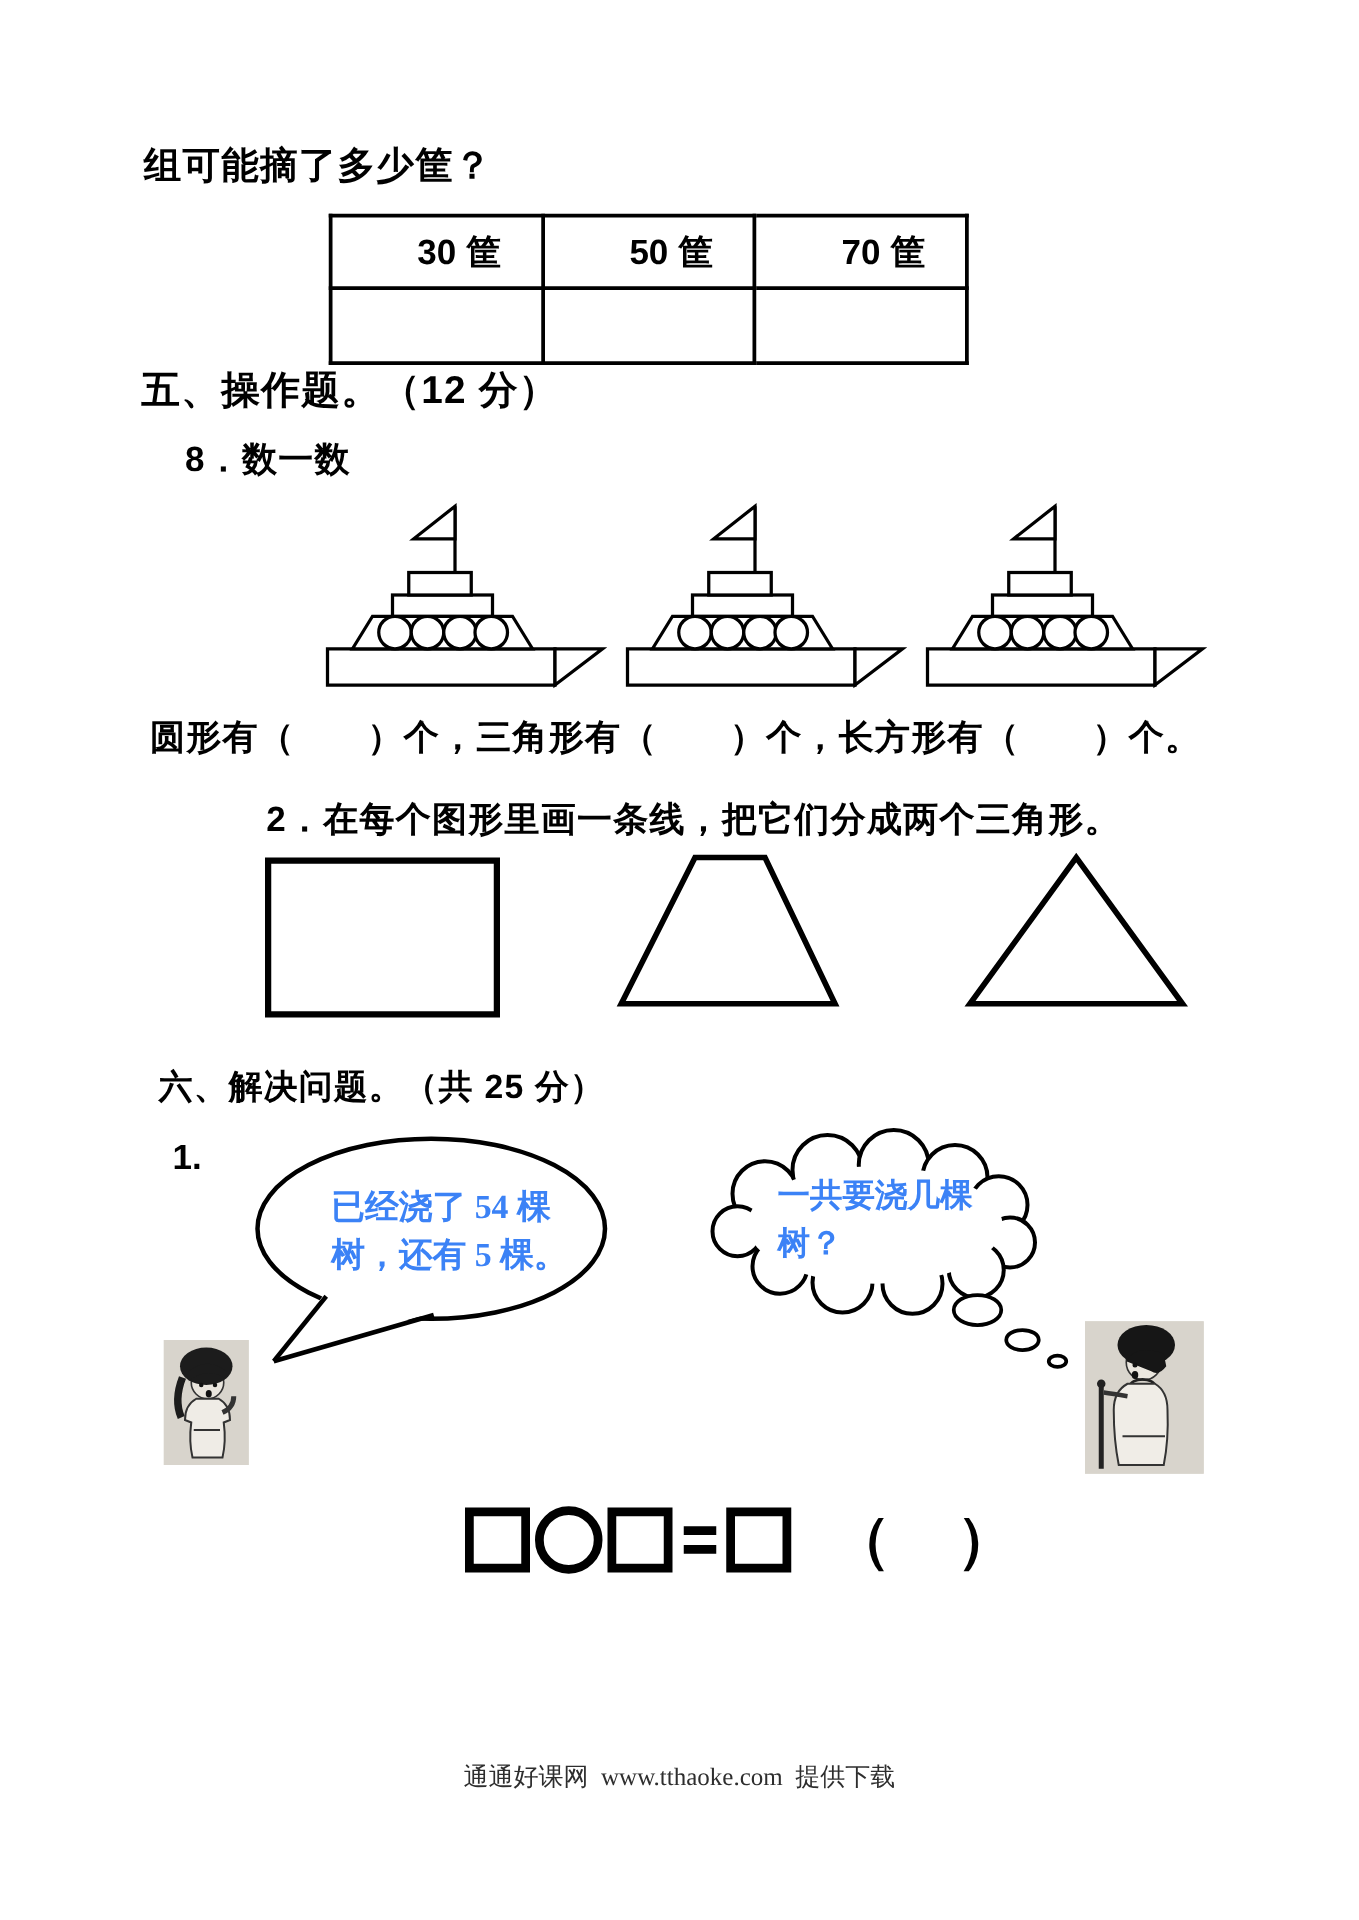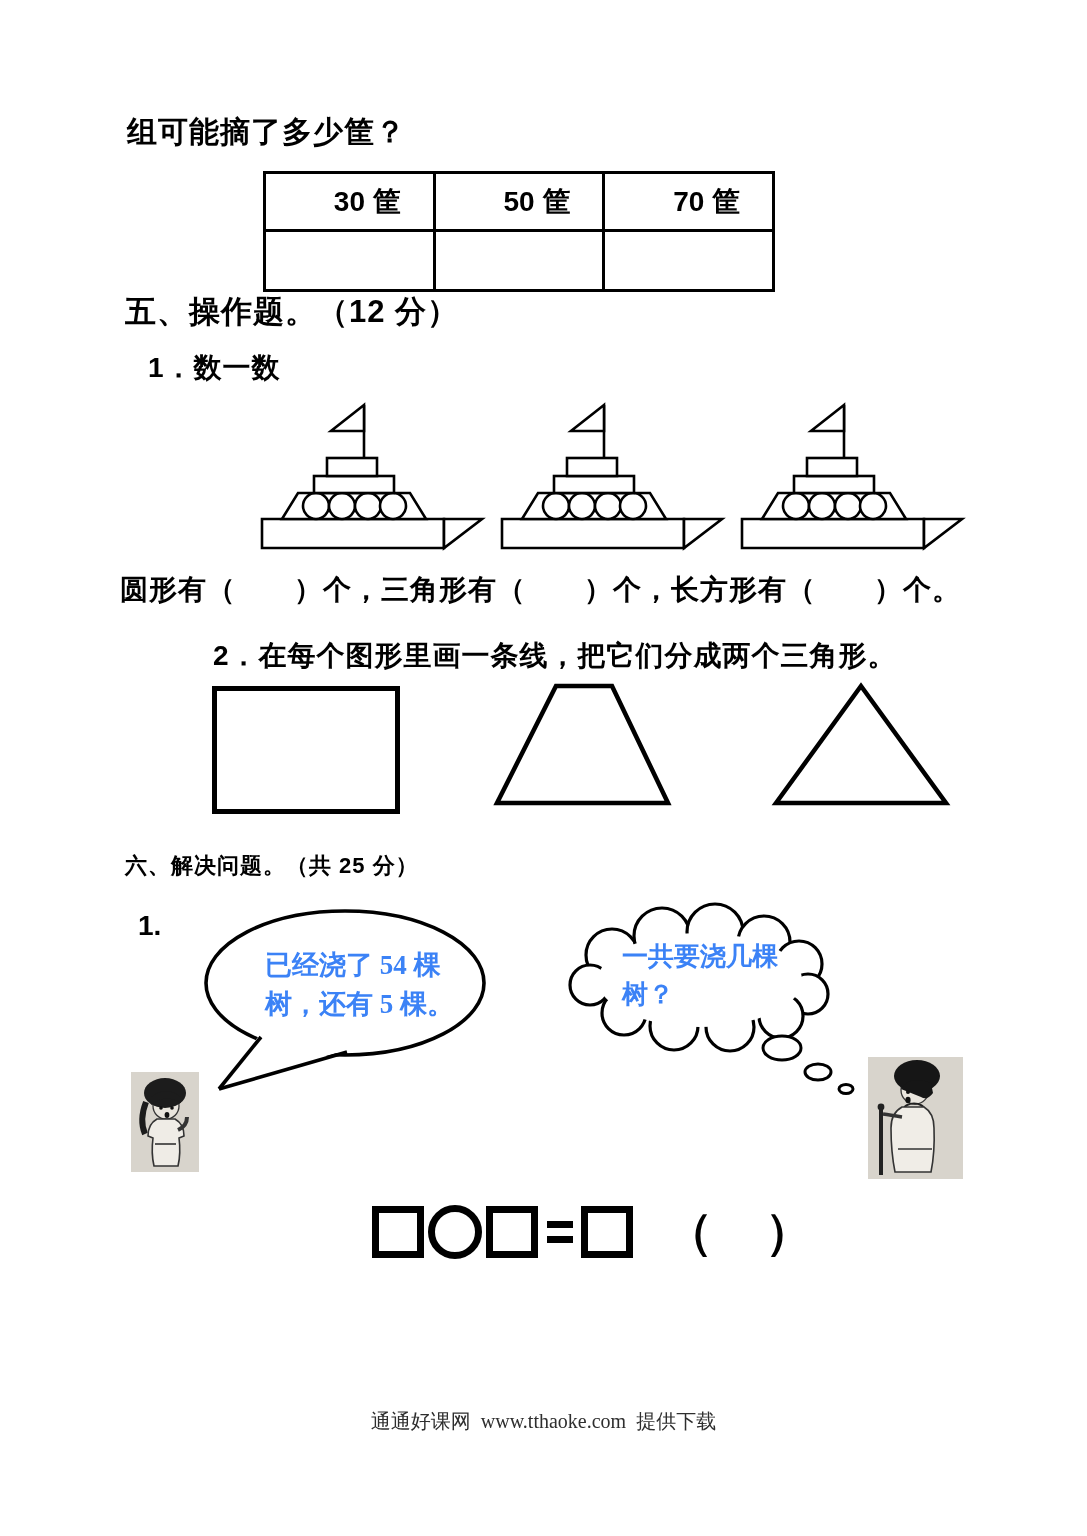--- a/index.html
+++ b/index.html
@@ -5,21 +5,21 @@
   html,body{margin:0;padding:0;background:#ffffff;}
   .page{
     position:relative;
     width:1087px;height:1536px;
     background:#ffffff;
     font-family:"Liberation Sans", sans-serif;
     color:#000;
     overflow:hidden;
   }
   .abs{position:absolute;}
-  .h-big{font-size:30px;font-weight:bold;letter-spacing:1px;margin-left:12px;}
+  .h-big{font-size:30px;font-weight:bold;letter-spacing:1px;}
   .h-mid{font-size:28px;font-weight:bold;letter-spacing:1px;}
   .plain-num{font-size:28px;font-weight:bold;}
 
   
   table.basket{
     border-collapse:collapse;
     table-layout:fixed;
     width:512px;
   }
   table.basket th, table.basket td{
@@ -126,21 +126,21 @@
       <tr>
         <td></td>
         <td></td>
         <td></td>
       </tr>
     </tbody>
   </table>
 
   <div class="abs h-big" style="left:113px;top:291px;font-size:31px;">五、操作题。（12 分）</div>
 
-  <div class="abs h-mid" style="left:148px;top:349px;">1．数一数</div>
+  <div class="abs h-mid" style="left:148px;top:349px;">8．数一数</div>
 
   <div class="abs" style="left:260px;top:397px;display:flex;gap:12px;">
     <svg class="boat" viewBox="0 0 228 155">
         <use href="#boat-def"></use>
       </svg>
     <svg class="boat" viewBox="0 0 228 155">
         <use href="#boat-def"></use>
       </svg>
     <svg class="boat" viewBox="0 0 228 155">
         <use href="#boat-def"></use>
@@ -154,21 +154,21 @@
   <div class="abs" style="left:212px;top:686px;width:178px;height:118px;border:5px solid #000;background:#fff;"></div>
 
   <svg class="abs shape-svg" style="left:490px;top:682px;" width="185" height="126" viewBox="0 0 185 126">
     <polygon points="7,121 66,4 122,4 178,121" fill="#fff" stroke="#000" stroke-width="4.5"></polygon>
   </svg>
 
   <svg class="abs shape-svg" style="left:770px;top:682px;" width="182" height="126" viewBox="0 0 182 126">
     <polygon points="6,121 91,4 176,121" fill="#fff" stroke="#000" stroke-width="4.5"></polygon>
   </svg>
 
-  <div class="abs h-big" style="left:113px;top:851px;font-size:22px;">六、解决问题。（共 25 分）</div>
+  <div class="abs h-big" style="left:127px;top:851px;font-size:27px;">六、解决问题。（共 25 分）</div>
 
   <div class="abs plain-num" style="left:138px;top:910px;">1.</div>
 
   <svg class="abs" style="left:195px;top:905px;" width="300" height="195" viewBox="0 0 300 195">
     <ellipse cx="150" cy="78" rx="139" ry="72" fill="#fff" stroke="#000" stroke-width="3.6"></ellipse>
     <polygon points="66,128 152,145 28,180" fill="#fff" stroke="none"></polygon>
     <line x1="66" y1="132" x2="24" y2="184" stroke="#000" stroke-width="3.6"></line>
     <line x1="24" y1="184" x2="152" y2="147" stroke="#000" stroke-width="3.6"></line>
   </svg>
   <div class="abs bubble-text" style="left:265px;top:946px;width:216px;">已经浇了 54 棵树，还有 5 棵。</div>

